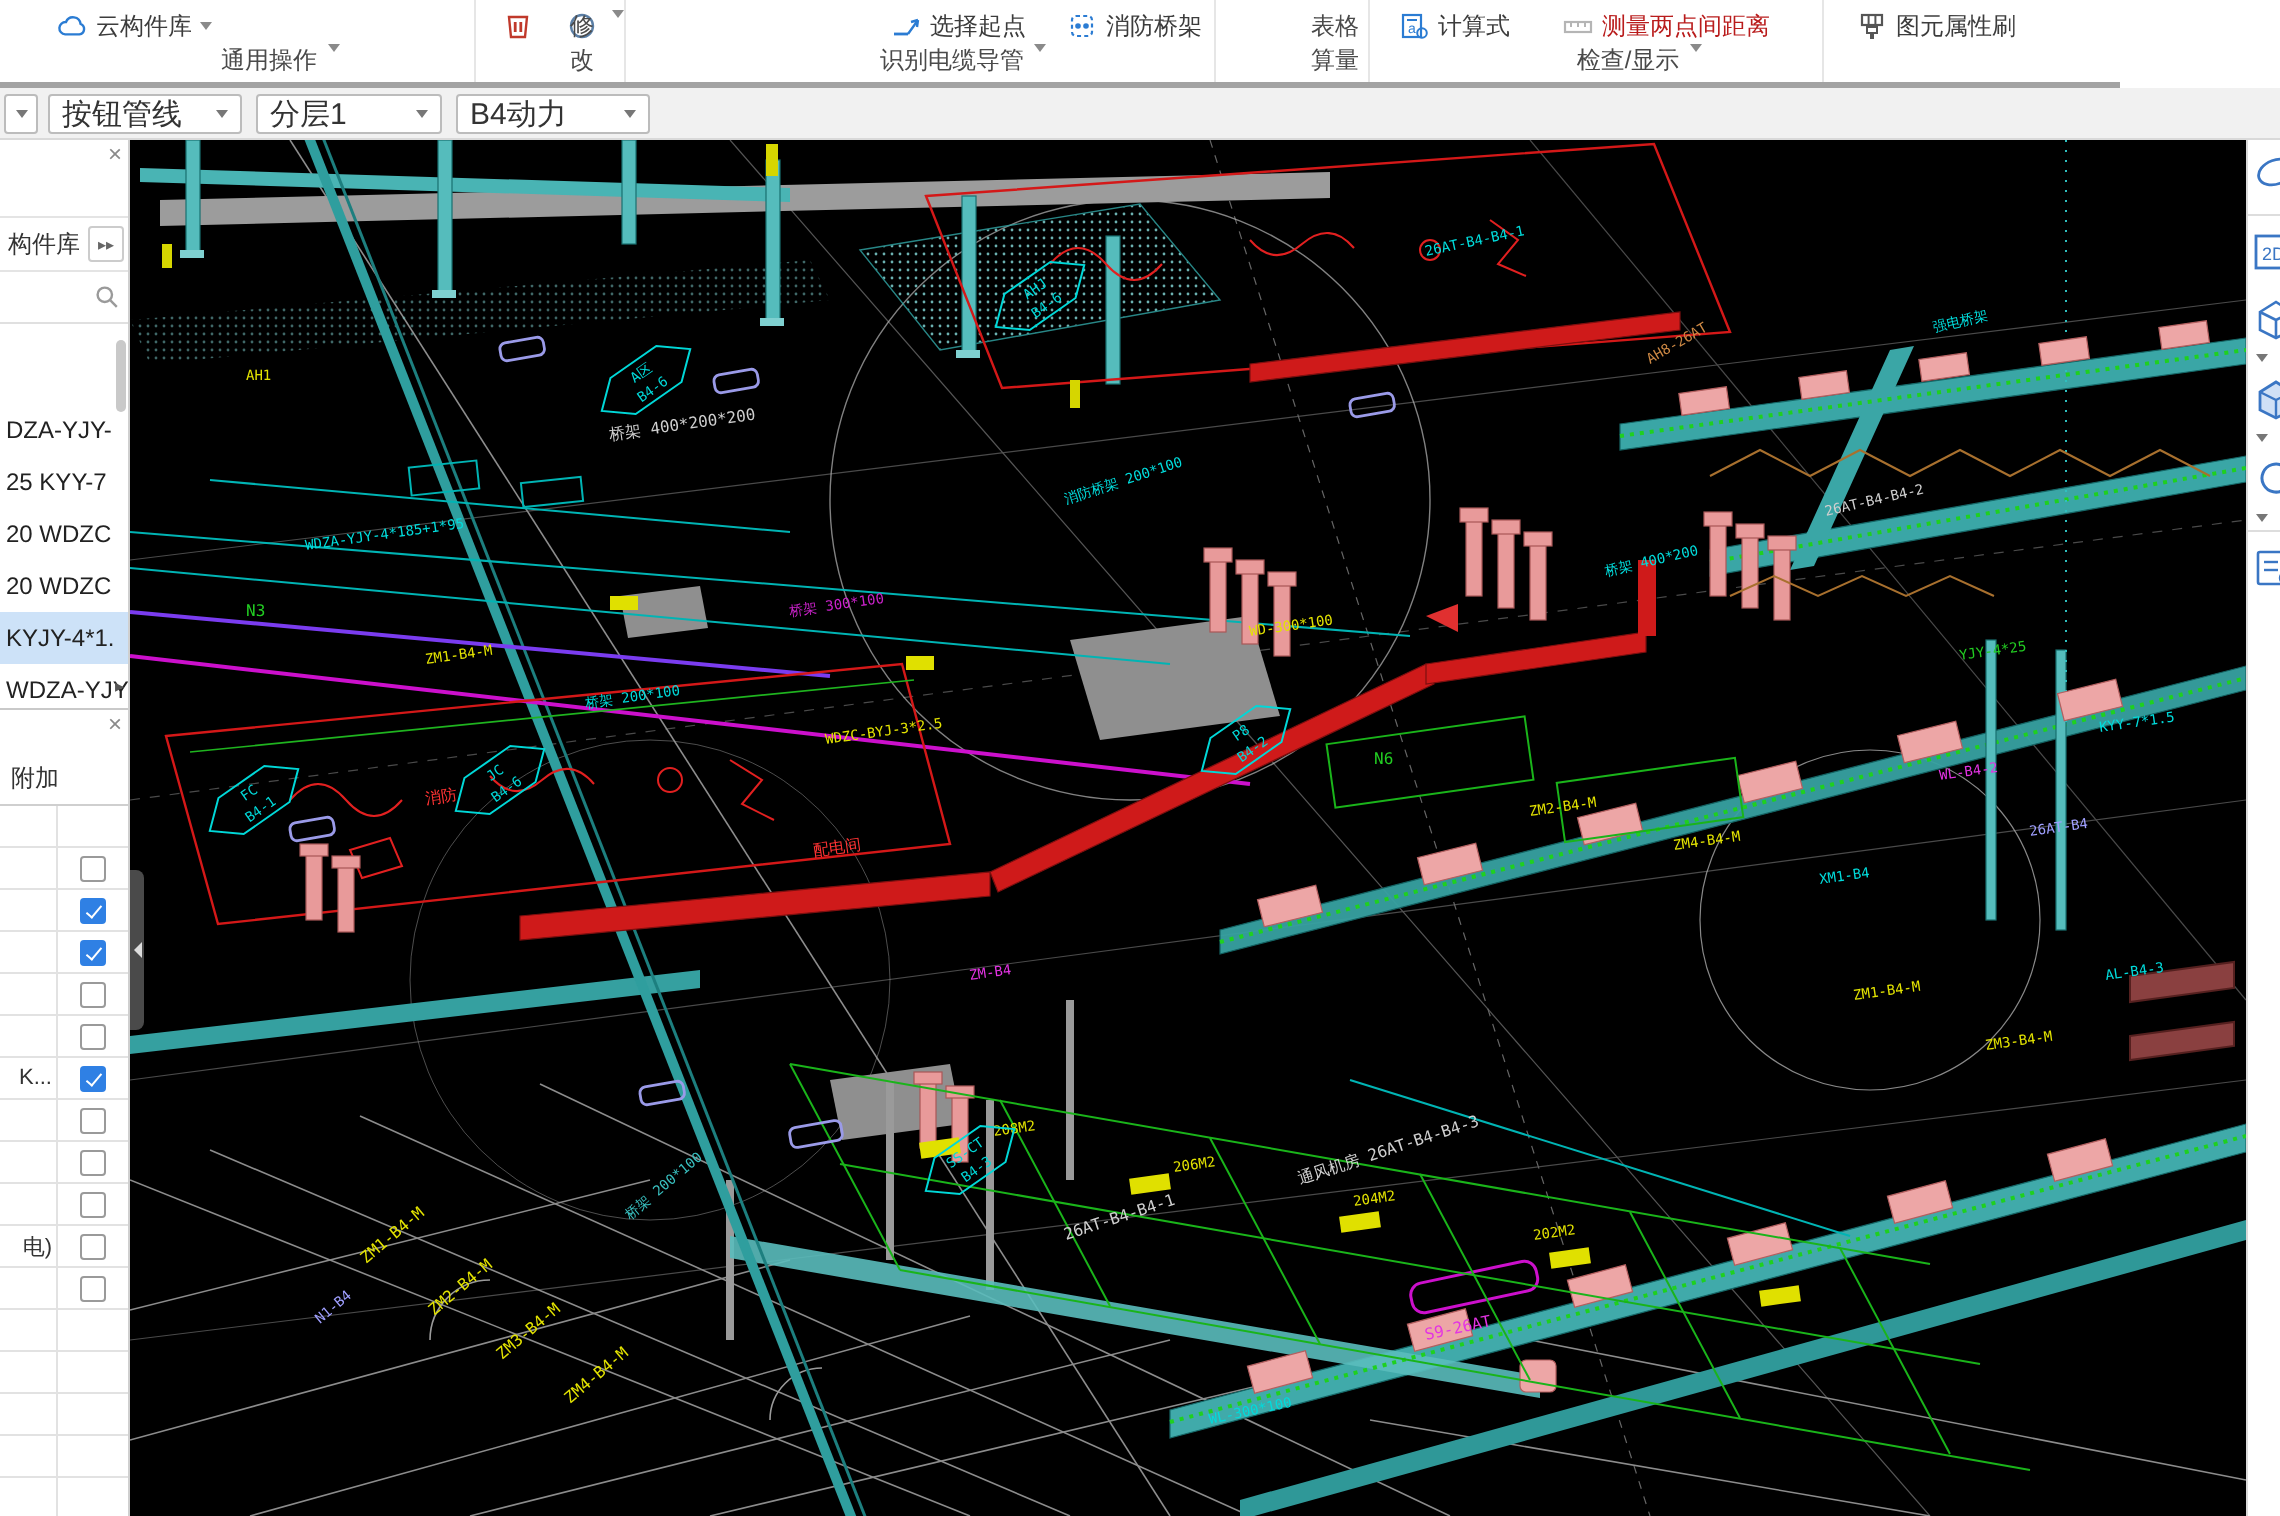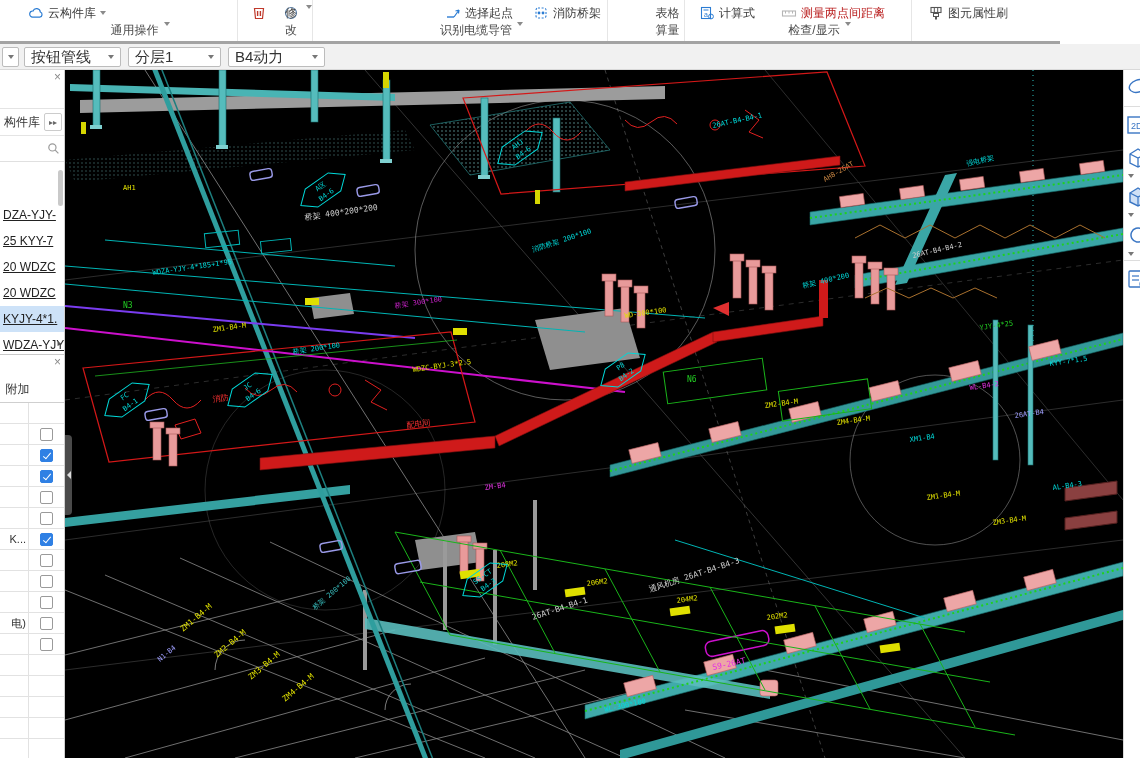--- a/index.html
+++ b/index.html
@@ -37,21 +37,21 @@
   .pclose{position:absolute;top:1px;right:3px;font-size:12px;color:#8a8a8a;line-height:12px;cursor:default;}
   #cat-tab{position:absolute;left:0;top:38px;width:100%;height:28px;border-top:1px solid #e4e4e4;
            border-bottom:1px solid #e4e4e4;display:flex;align-items:center;justify-content:space-between;
            padding:0 2px 0 4px;font-size:12px;color:#333;}
   #cat-expand{border:1px solid #ccc;border-radius:2px;width:18px;height:18px;display:flex;
               align-items:center;justify-content:center;font-size:8px;color:#666;}
   #cat-search{position:absolute;left:0;top:66px;width:100%;height:26px;border-bottom:1px solid #e0e0e0;
               display:flex;align-items:center;justify-content:flex-end;padding-right:4px;}
   #cat-scroll{position:absolute;right:1px;top:100px;width:5px;height:36px;background:#c9c9c9;border-radius:3px;}
   #catalog-list{position:absolute;left:0;top:132px;width:100%;}
-  .cat-item{height:26px;line-height:26px;font-size:12px;color:#222;padding-left:3px;white-space:nowrap;overflow:hidden;text-decoration:underline;}
+  .cat-item{height:26px;line-height:26px;font-size:12px;color:#222;padding-left:3px;white-space:nowrap;overflow:hidden;}
   .cat-item.sel{background:#cde2f8;}
   #cat-more{position:absolute;right:2px;top:268px;font-size:9px;color:#555;}
 
   
   #attach-table{position:absolute;left:0;top:26px;width:100%;}
   .ahead{display:flex;height:22px;border-bottom:1px solid #cfcfcf;font-size:12px;color:#333;flex-direction:column;}
   .ahead .ac1{border-right:1px solid #dcdcdc;}
   .ac1{width:29px;display:flex;align-items:center;justify-content:flex-end;padding-right:2px;
        font-size:11px;color:#333;overflow:hidden;white-space:nowrap;}
   .ac2{width:35px;display:flex;align-items:center;justify-content:center;}

